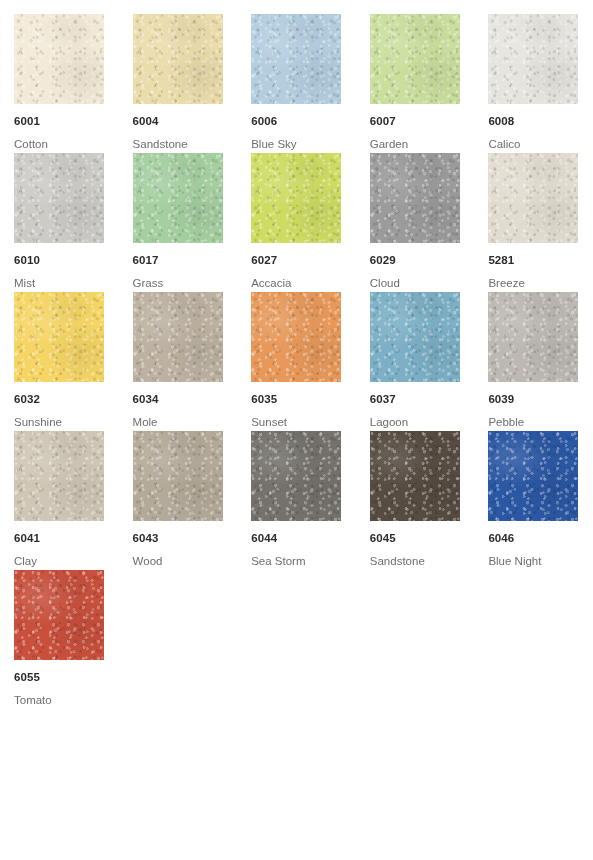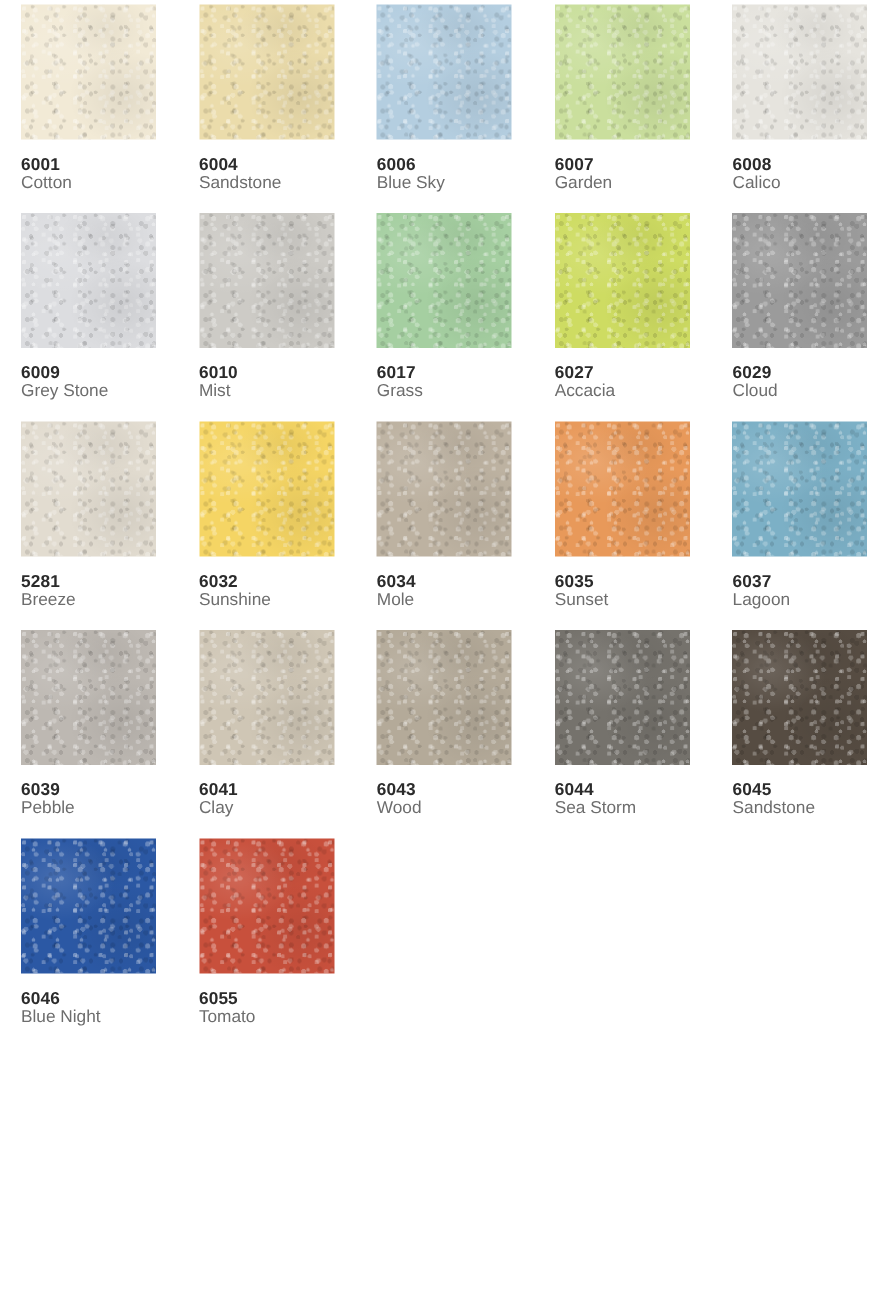--- a/index.html
+++ b/index.html
@@ -13,21 +13,21 @@
     width: 593px;
     height: 860px;
     font-family: "Liberation Sans", sans-serif;
     overflow: hidden;
   }
 
   #swatch-grid {
     display: grid;
     grid-template-columns: repeat(5, 118.6px);
     grid-auto-rows: 139px;
-    padding: 3px 0 0 14px;
+    padding: 14px 0 0 14px;
   }
 
   .swatch-cell {
     width: 118.6px;
     height: 139px;
   }
 
   .swatch-chip {
     position: relative;
     width: 90px;
@@ -80,20 +80,21 @@
   .swatch-code {
     margin-top: 12px;
     font-size: 11.5px;
     font-weight: bold;
     color: #2b2b2b;
     letter-spacing: 0.1px;
     line-height: 1;
   }
 
   .swatch-name {
+    margin-top: 11px;
     font-size: 11.5px;
     font-weight: normal;
     color: #6d6d6d;
     line-height: 1;
     white-space: nowrap;
   }
 </style>
 </head>
 <body>
 
@@ -117,25 +118,20 @@
       <div class="swatch-chip" style="background-color: rgb(202, 223, 157);"></div>
       <div class="swatch-code">6007</div>
       <div class="swatch-name">Garden</div>
     </div>
     <div class="swatch-cell">
       <div class="swatch-chip" style="background-color: rgb(230, 228, 222);"></div>
       <div class="swatch-code">6008</div>
       <div class="swatch-name">Calico</div>
     </div>
     <div class="swatch-cell">
-      <div class="swatch-chip" style="background-color: rgb(220, 221, 224);"></div>
-      <div class="swatch-code">6009</div>
-      <div class="swatch-name">Grey Stone</div>
-    </div>
-    <div class="swatch-cell">
       <div class="swatch-chip" style="background-color: rgb(205, 203, 198);"></div>
       <div class="swatch-code">6010</div>
       <div class="swatch-name">Mist</div>
     </div>
     <div class="swatch-cell">
       <div class="swatch-chip" style="background-color: rgb(165, 207, 161);"></div>
       <div class="swatch-code">6017</div>
       <div class="swatch-name">Grass</div>
     </div>
     <div class="swatch-cell">

